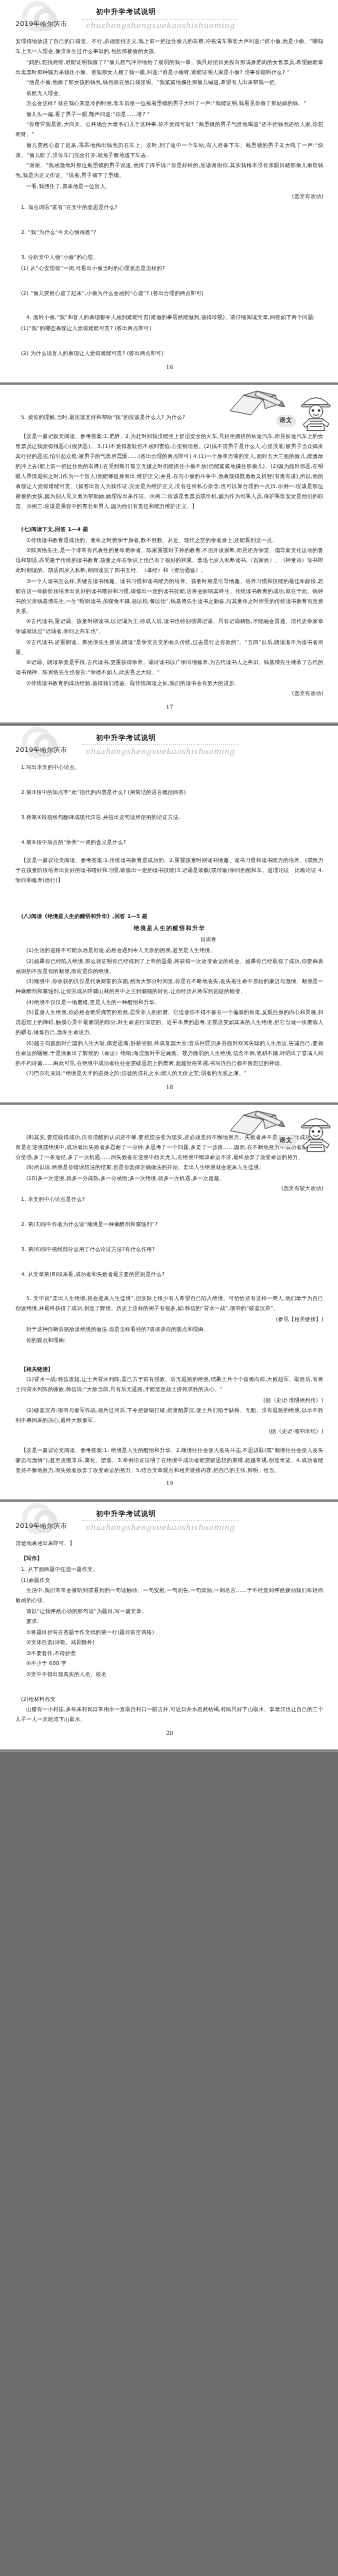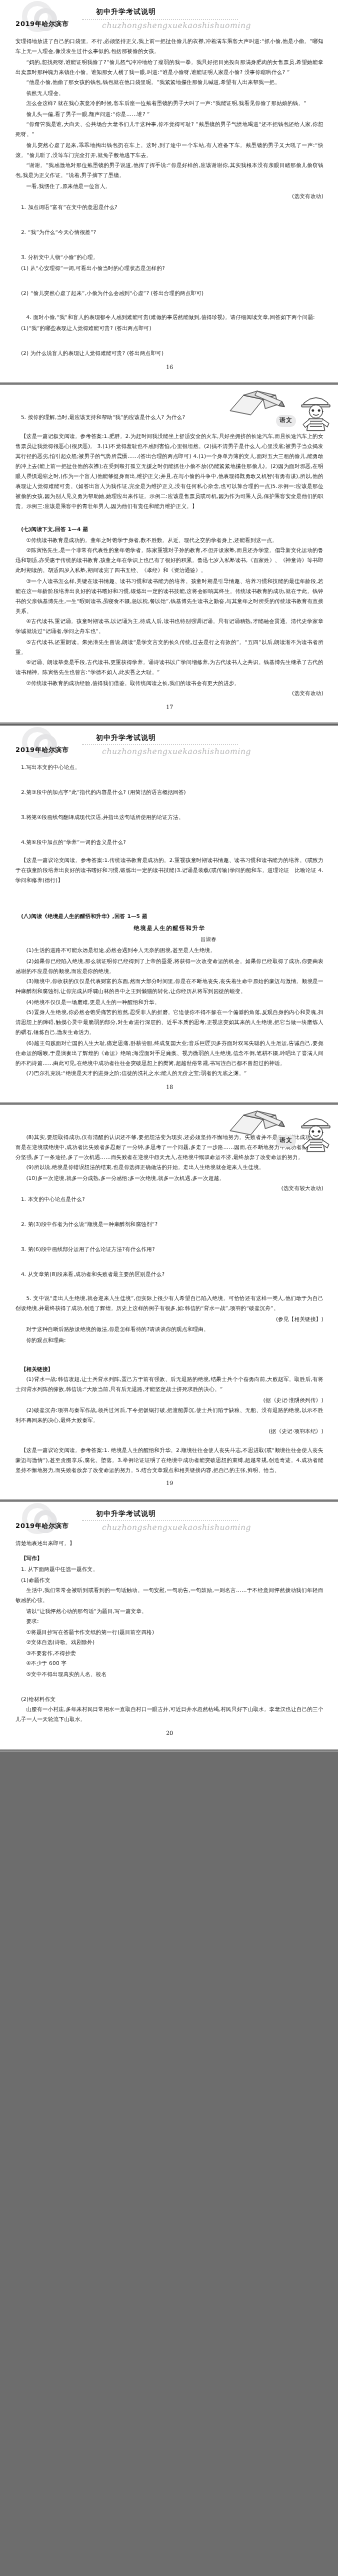--- a/index.html
+++ b/index.html
@@ -44,21 +44,21 @@
     position: absolute;
     left: 34px; top: 8.3px;
     width: 23px; height: 23px;
     border: 5.2px solid #e4e4e6;
     border-radius: 50%;
   }
   .mast .year {
     position: absolute;
     left: 15.6px; top: 20px;
     font-family: "DejaVu Sans", sans-serif;
-    font-weight: bold;
+    font-weight: normal;
     font-size: 6.5px;
     letter-spacing: 0.3px;
     color: #111;
     white-space: nowrap;
   }
   .mast .title-cn {
     position: absolute;
     left: 96px; top: 7.3px;
     font-size: 7px;
     font-weight: bold;
@@ -66,21 +66,21 @@
     color: #1a1a1a;
   }
   .mast .rule {
     position: absolute;
     left: 82px; top: 18.7px;
     width: 156px;
     border-top: 1px dotted #cfcfcf;
   }
   .mast .title-py {
     position: absolute;
-    left: 102px; top: 21px;
+    left: 86px; top: 21px;
     font-family: "DejaVu Serif", serif;
     font-style: italic;
     font-size: 7.8px;
     letter-spacing: 0.3px;
     color: #b9b9ba;
     white-space: nowrap;
   }
 
   
   .corner-deco {

